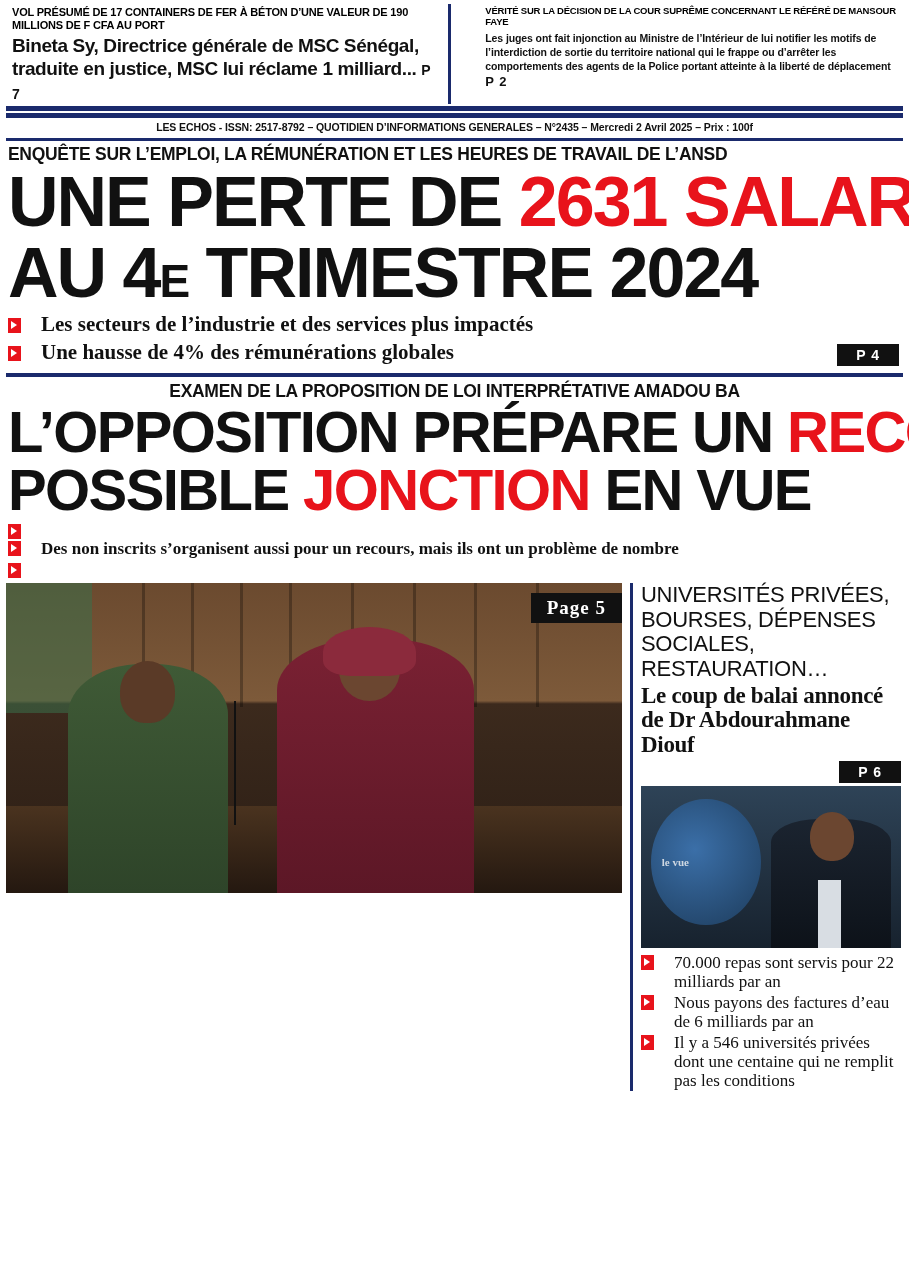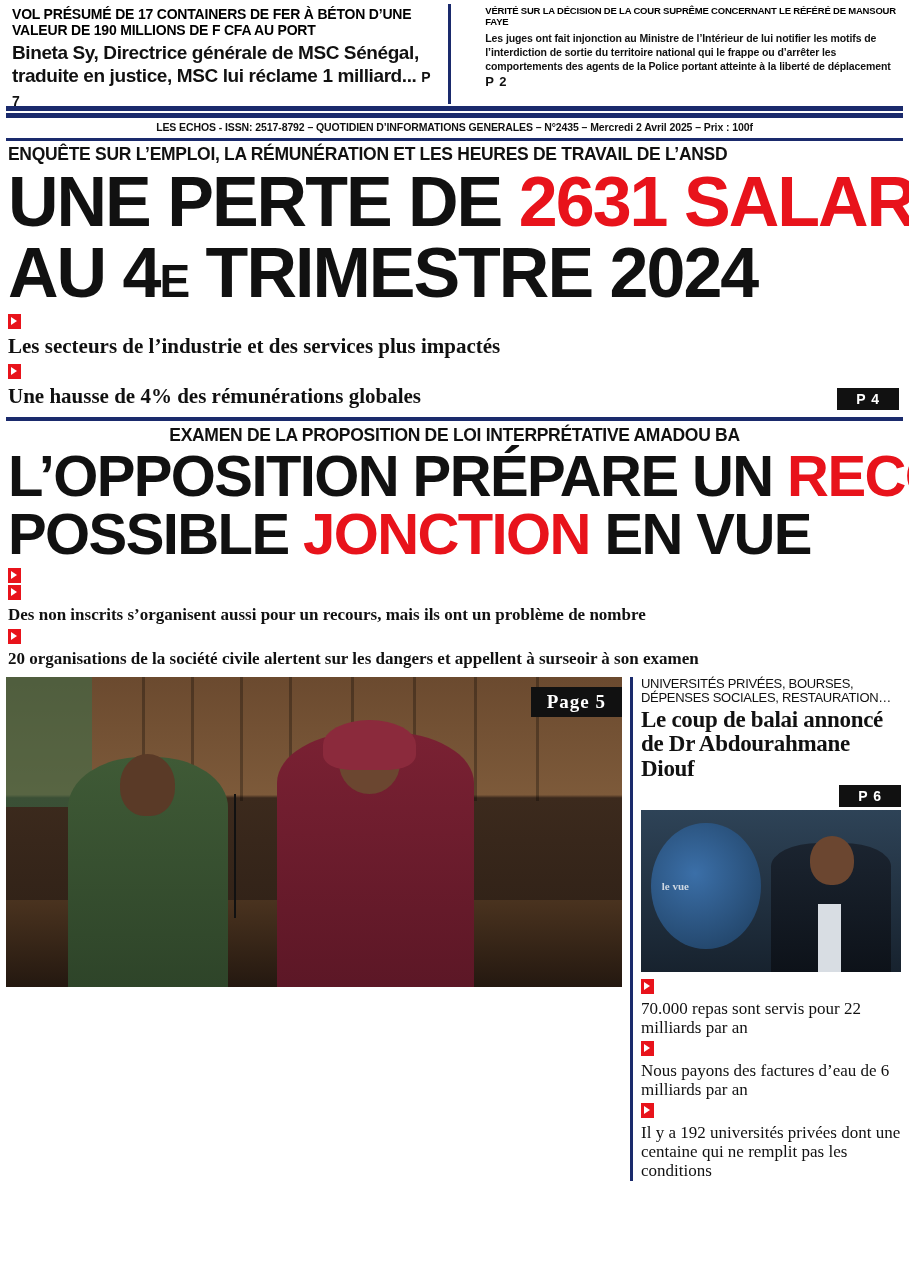--- a/index.html
+++ b/index.html
@@ -26,21 +26,21 @@
     padding: 4px 6px 0 6px;
     gap: 0px;
   }
   .teaser {
     padding: 2px 6px 0 6px;
   }
   .teaser.left { width: 51%; border-right: 3px solid #1a2a6c; padding-right: 10px; }
   .teaser.right { width: 49%; padding-left: 10px; margin-left: 24px; }
   .teaser-kicker {
     font-family: "Liberation Sans", sans-serif;
-    font-size: 14px;
+    font-size: 11px;
     font-weight: 700;
     letter-spacing: -0.2px;
     color: #000;
     line-height: 1.15;
     margin-bottom: 3px;
     text-transform: uppercase;
   }
   .teaser-kicker.small { font-size: 9.5px; }
   .teaser-head {
     font-family: "Liberation Sans", sans-serif;
@@ -131,23 +131,22 @@
     color: #111;
     padding: 2px 0 2px 0;
     white-space: nowrap;
   }
   .lead-title .red { color: #e8131b; }
   .lead-title .sup { font-size: 46px; }
   .bullet-list { padding: 2px 0 0 0; }
   .bullet-row {
     display: flex;
     align-items: baseline;
-    gap: 7px;
+    gap: 20px;
     padding: 1px 0;
-    flex-direction: column;
   }
   .bullet-mark {
     width: 13px; height: 15px;
     background: #e8131b;
     display: inline-block;
     position: relative;
     flex: none;
     top: 2px;
   }
   .bullet-mark::after {
@@ -280,21 +279,21 @@
     font-weight: 700;
     padding: 4px 16px;
     letter-spacing: 1px;
   }
   .side-col {
     width: 271px;
     border-left: 3px solid #1a2a6c;
     padding-left: 8px;
   }
   .side-kicker {
-    font-size: 13px;
+    font-size: 22px;
     font-weight: 500;
     line-height: 1.12;
     color: #111;
     letter-spacing: -0.3px;
   }
   .side-title {
     font-family: "Liberation Serif", serif;
     font-weight: 700;
     font-size: 23px;
     line-height: 1.08;
@@ -411,21 +410,20 @@
     <div class="bullet-list second-bullets">
       <div class="bullet-row">
         <span class="bullet-mark"></span>
       </div>
       <div class="bullet-row">
         <span class="bullet-mark"></span>
         <span class="bullet-text sm">Des non inscrits s’organisent aussi pour un recours, mais ils ont un problème de nombre</span>
       </div>
       <div class="bullet-row">
         <span class="bullet-mark"></span>
-        <span class="bullet-text sm">20 organisations de la société civile alertent sur les dangers et appellent à surseoir à son examen</span>
       </div>
     </div>
   </div>
 
   <div class="bottom">
 
     <div class="photo-col">
       <div class="photo">
         <div class="greenpanel"></div>
         <div class="slat" style="left:22%"></div>
@@ -464,19 +462,19 @@
         <div class="bullet-row">
           <span class="bullet-mark"></span>
           <span class="bullet-text">70.000 repas sont servis pour 22 milliards par an</span>
         </div>
         <div class="bullet-row">
           <span class="bullet-mark"></span>
           <span class="bullet-text">Nous payons des factures d’eau de 6 milliards par an</span>
         </div>
         <div class="bullet-row">
           <span class="bullet-mark"></span>
-          <span class="bullet-text">Il y a 192 universités privées dont une centaine qui ne remplit pas les conditions</span>
+          <span class="bullet-text">Il y a 546 universités privées dont une centaine qui ne remplit pas les conditions</span>
         </div>
       </div>
     </div>
 
   </div>
 </div>
 
 </body></html>

